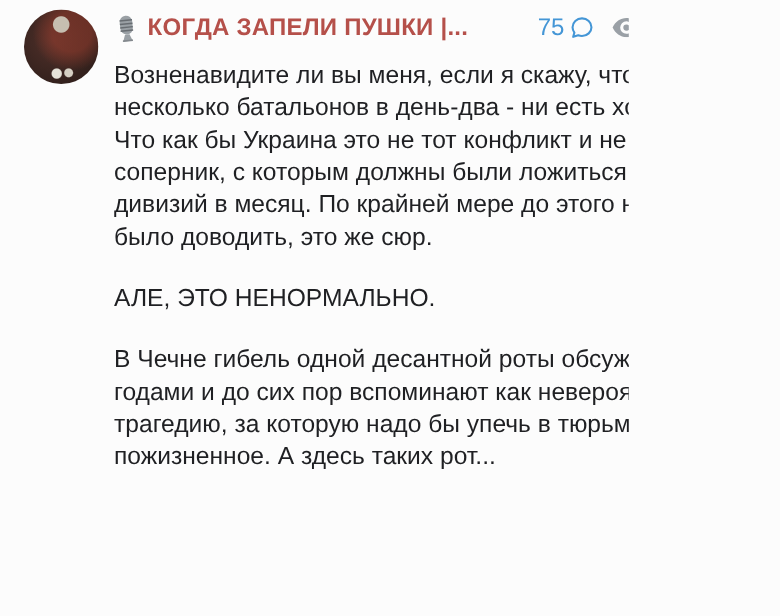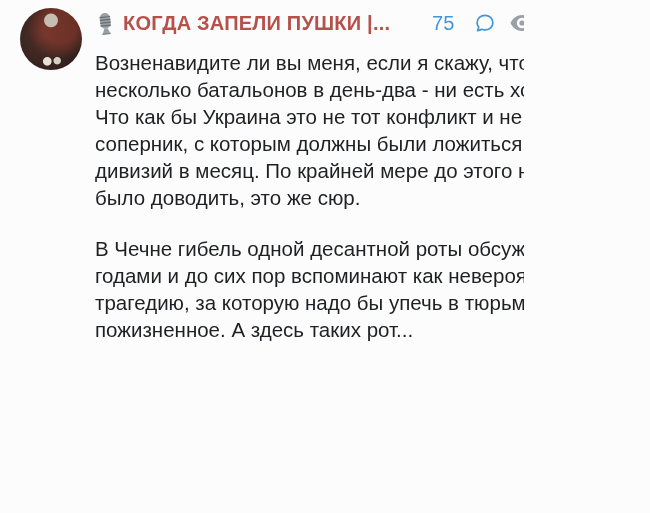--- a/index.html
+++ b/index.html
@@ -28,21 +28,21 @@
   }
   .content{position:absolute;left:95px;top:8px;width:560px;}
   .header{display:flex;align-items:center;height:30px;white-space:nowrap;}
   .mic-wrap{flex:0 0 auto;margin-right:7px;display:flex;align-items:center;}
   .mic-wrap svg{width:21px;height:23px;transform:rotate(-6deg);}
   .title{
     flex:1 1 auto;min-width:0;overflow:hidden;
     color:var(--channel-title);font-weight:700;font-size:20px;letter-spacing:.2px;
   }
   .comments{
-    flex:0 0 auto;display:flex;align-items:center;gap:20px;
+    flex:0 0 auto;display:flex;align-items:center;gap:4px;
     color:var(--accent-blue);font-size:20px;margin:0 14px 0 8px;cursor:pointer;
   }
   .comments svg{width:22px;height:22px;}
   .views{
     flex:0 0 auto;display:flex;align-items:center;gap:6px;
     color:var(--muted-gray);font-size:19px;
   }
   .views svg{width:24px;height:16px;}
   .views .edited{margin-left:2px;}
   .body{
@@ -81,17 +81,18 @@
         <svg viewBox="0 0 24 16" fill="currentColor" aria-hidden="true">
           <path d="M12 0C7 0 2.7 3.1.5 8 2.7 12.9 7 16 12 16s9.3-3.1 11.5-8C21.3 3.1 17 0 12 0zm0 13.2A5.2 5.2 0 1 1 12 2.8a5.2 5.2 0 0 1 0 10.4zm0-2.6a2.6 2.6 0 1 0 0-5.2 2.6 2.6 0 0 0 0 5.2z"></path>
         </svg>
         <span>5,8K</span>
         <span class="edited">edited 1</span>
       </span>
     </div>
 
     <div class="body">
       <p>Возненавидите ли вы меня, если я скажу, что класть по несколько батальонов в день-два - ни есть хорошо? Что как бы Украина это не тот конфликт и не тот соперник, с которым должны были ложиться несколько дивизий в месяц. По крайней мере до этого нельзя было доводить, это же сюр.</p>
+      <p>АЛЕ, ЭТО НЕНОРМАЛЬНО.</p>
       <p>В Чечне гибель одной десантной роты обсуждали годами и до сих пор вспоминают как невероятную трагедию, за которую надо бы упечь в тюрьму на пожизненное. А здесь таких рот...</p>
     </div>
 
   </div>
 </div>
 
 </body></html>

